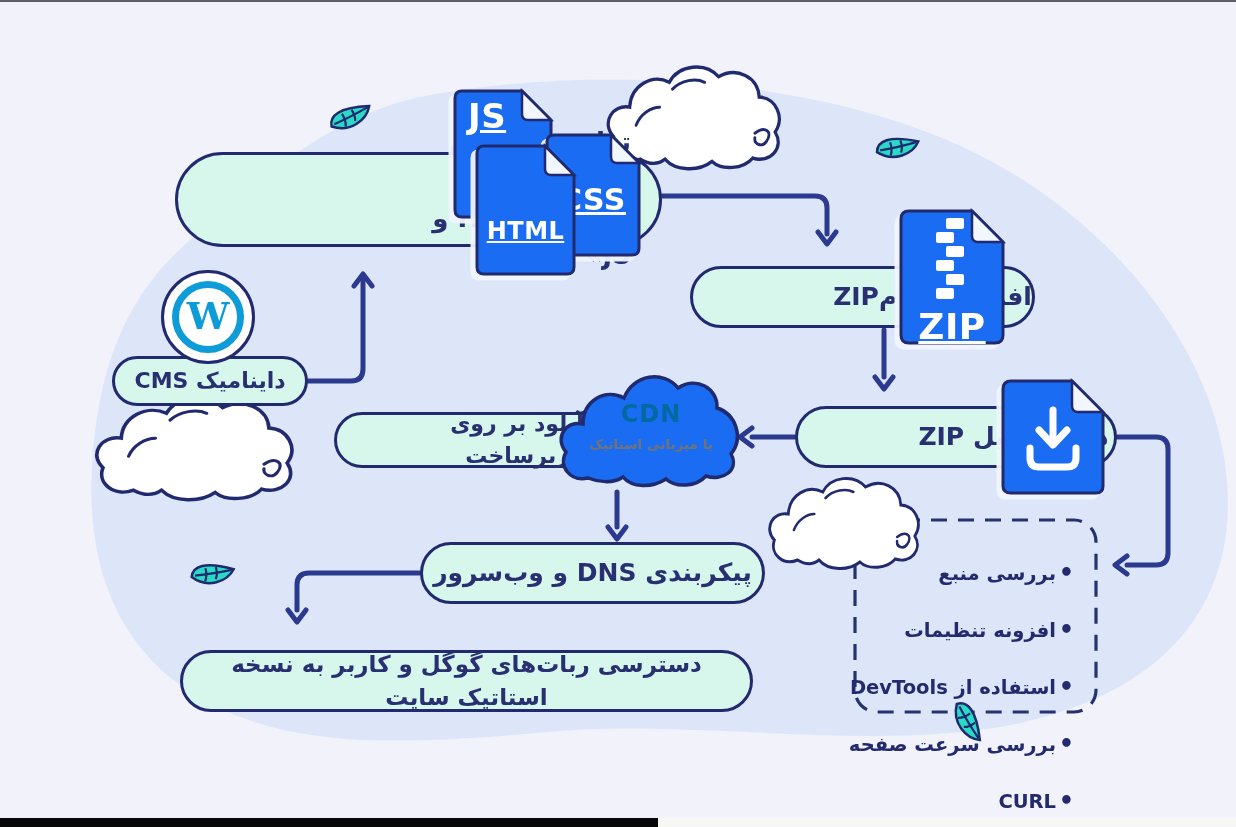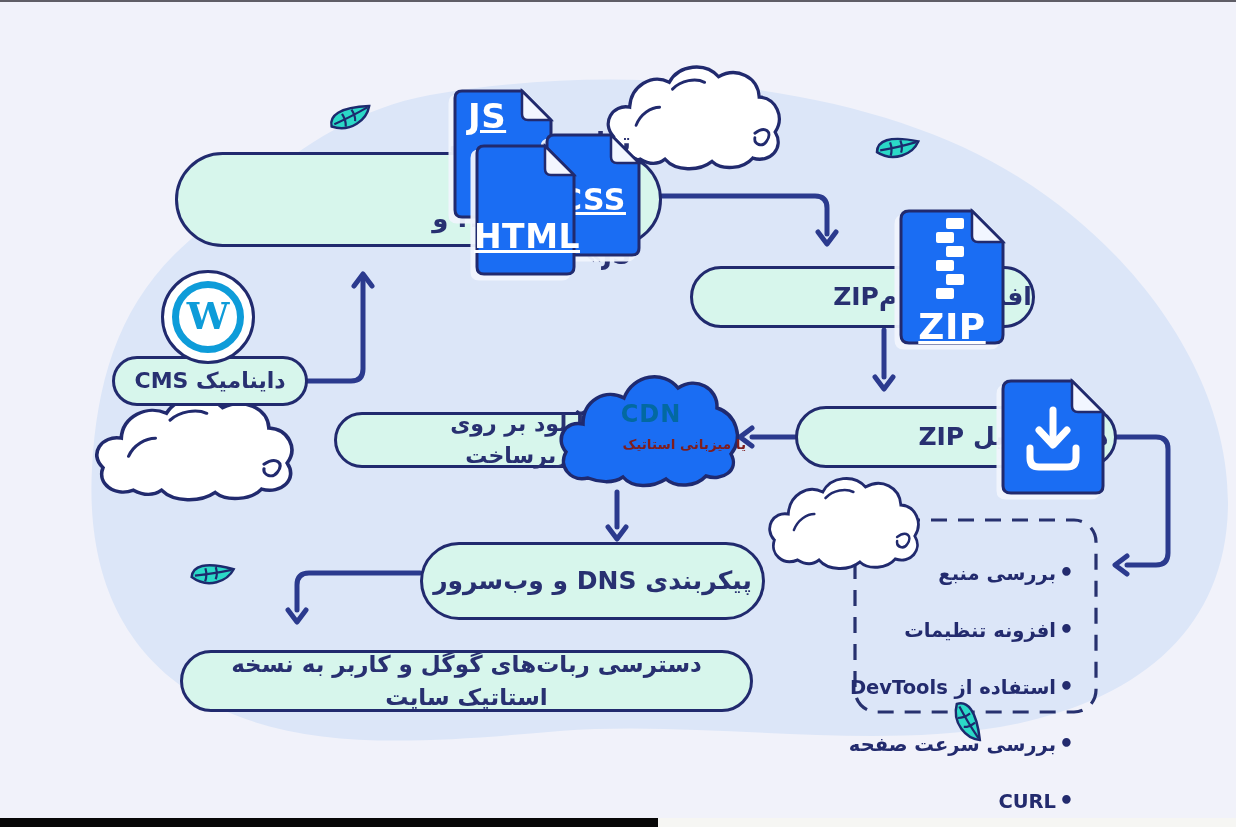--- a/index.html
+++ b/index.html
@@ -19,52 +19,52 @@
     color:#283071;font-weight:700;
     display:flex;align-items:center;justify-content:center;text-align:center;
     direction:rtl;line-height:1.45;
   }
   .pill-generate{left:175px;top:152px;width:487px;height:95px;font-size:26px;
     justify-content:flex-end;text-align:right;padding:0 28px 0 215px;}
   .pill-cms{left:112px;top:356px;width:196px;height:50px;font-size:22px;}
   .pill-zip{left:690px;top:266px;width:345px;height:62px;font-size:25px;padding-left:140px;}
   .pill-download{left:795px;top:406px;width:322px;height:62px;font-size:25px;padding-left:115px;}
   .pill-upload{left:334px;top:412px;width:292px;height:56px;font-size:22px;padding-left:74px;}
-  .pill-dns{left:420px;top:542px;width:345px;height:78px;font-size:25px;}
+  .pill-dns{left:420px;top:542px;width:345px;height:62px;font-size:25px;}
   .pill-access{left:180px;top:650px;width:573px;height:62px;font-size:23px;}
 
   
   .filecard{position:absolute;z-index:4;}
   .filecard svg{display:block;filter:drop-shadow(-5px 5px 0 rgba(240,244,253,.95));}
   .filecard .lbl{position:absolute;color:#fff;font-weight:700;letter-spacing:.5px;text-decoration:underline;}
   .card-js{left:452px;top:88px;width:102px;height:132px;}
   .card-js .lbl{left:16px;top:8px;font-size:34px;}
   .card-css{left:544px;top:132px;width:98px;height:126px;}
   .card-css .lbl{left:0;right:0;top:50px;text-align:center;font-size:30px;}
   .card-html{left:474px;top:143px;width:103px;height:134px;}
-  .card-html .lbl{left:0;right:0;top:74px;text-align:center;font-size:33px;}
+  .card-html .lbl{left:0;right:0;top:74px;text-align:center;font-size:24px;}
   .card-zip{left:898px;top:208px;width:108px;height:138px;}
   .card-zip .lbl{left:0;right:0;top:98px;text-align:center;font-size:36px;}
   .card-dl{left:1000px;top:378px;width:106px;height:118px;}
 
   
   .wp{position:absolute;left:161px;top:270px;width:94px;height:94px;z-index:4;
     background:#fff;border:3px solid #212A6E;border-radius:50%;box-sizing:border-box;
     display:flex;align-items:center;justify-content:center;}
   .wp-ring{width:72px;height:72px;border:7px solid #0E9CD9;border-radius:50%;box-sizing:border-box;
     background:#fff;display:flex;align-items:center;justify-content:center;}
   .wp-w{font-family:"DejaVu Serif","Liberation Serif",serif;font-weight:700;
     font-size:38px;color:#0E9CD9;line-height:1;margin-top:-2px;}
 
   
   .cdn{position:absolute;left:556px;top:366px;width:190px;height:130px;z-index:5;}
   .cdn svg{position:absolute;left:0;top:0;}
   .cdn .t{position:absolute;left:0;right:0;top:34px;text-align:center;color:#0369a1;
     font-weight:700;font-size:24px;letter-spacing:1px;}
-  .cdn .s{position:absolute;left:0;right:0;top:70px;color:#7f1d1d;
+  .cdn .s{position:absolute;left:0;right:0;top:70px;text-align:center;color:#737373;
     font-weight:700;font-size:13.5px;direction:rtl;}
 
   
   .checklist{position:absolute;left:853px;top:518px;width:245px;height:196px;z-index:3;}
   .checklist .dash{position:absolute;left:0;top:0;}
   .checklist ul{position:relative;margin:0;padding:15px 24px 0 8px;list-style:none;direction:rtl;}
   .checklist li{color:#232B6E;font-weight:700;font-size:19.5px;line-height:33px;
     white-space:nowrap;position:relative;padding-right:18px;margin-top:24px;}
   .checklist li::before{content:"•";position:absolute;right:0;top:0;font-size:24px;color:#232B6E;}
 

